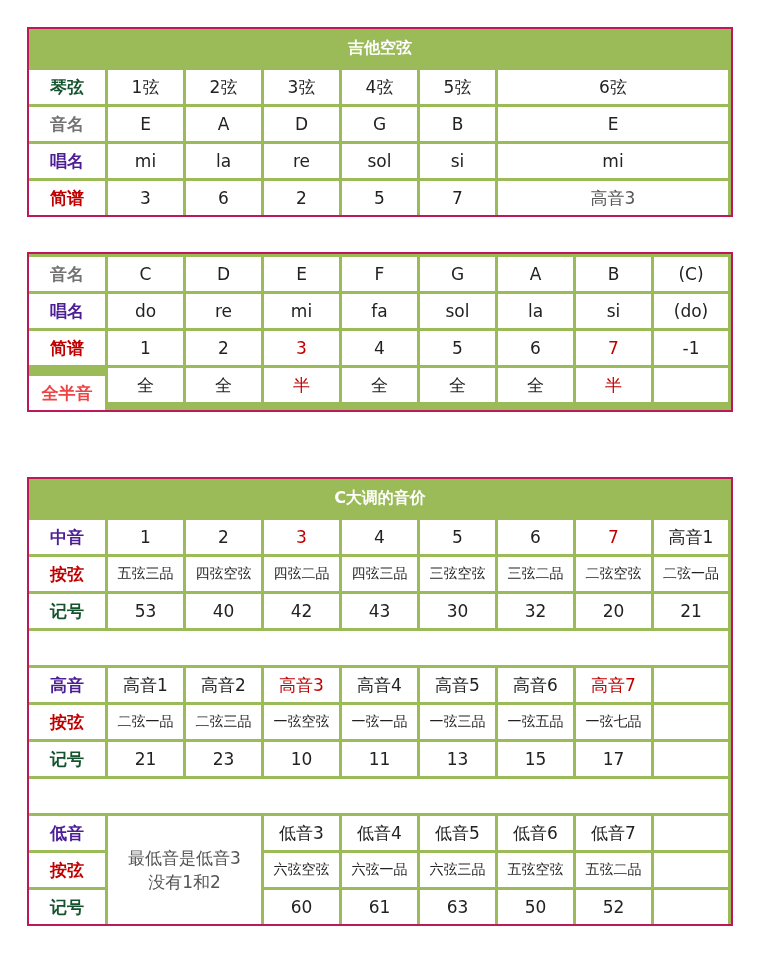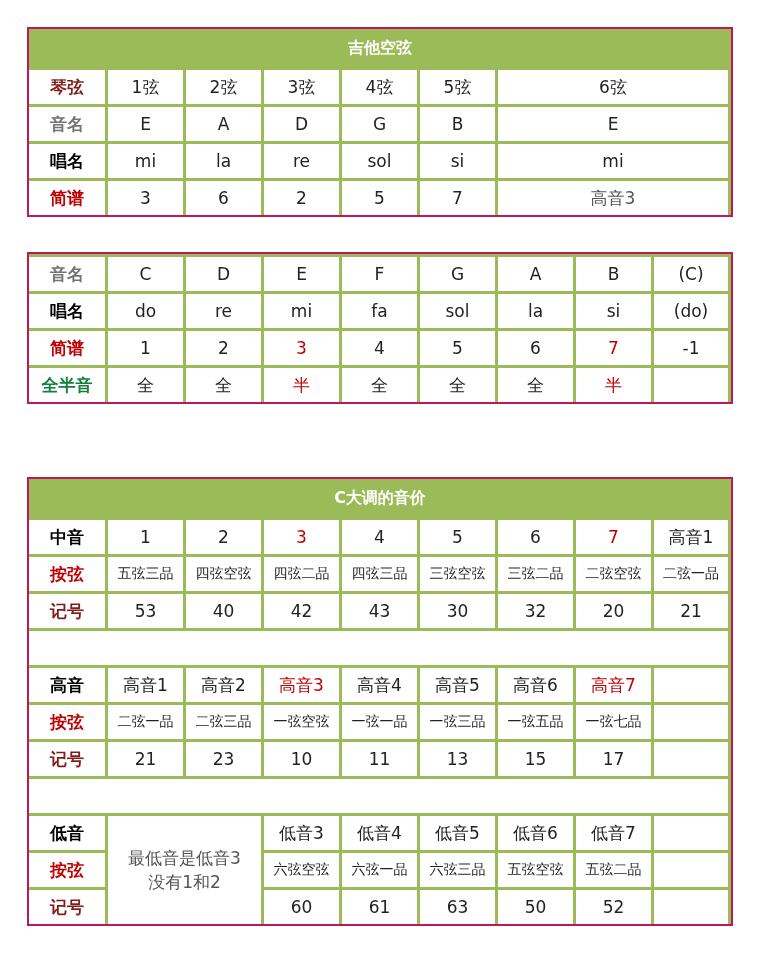--- a/index.html
+++ b/index.html
@@ -16,25 +16,25 @@
   .grid {
     display:grid; gap:3px; background:#9bbb59;
     padding-top:3px;
   }
   .cell {
     background:#ffffff; display:flex; align-items:center; justify-content:center;
     text-align:center; color:#222222; font-size:17px; height:34px;
   }
   .cell.small { font-size:14px; }
   .lbl { font-weight:bold; font-size:17px; }
-  .c-black { color:#7f1d1d; }
+  .c-black { color:#14532d; }
   .c-orange { color:#737373; }
-  .c-blue { color:#000000; }
+  .c-blue { color:#4c1d95; }
   .c-red { color:#c00000; }
-  .c-purple { color:#15803d; }
+  .c-purple { color:#ef4444;margin-top:8px; }
   .c-gray { color:#555555; }
   .red-val { color:#c00000; }
   .spacer { background:#ffffff; height:34px; }
 </style>
 </head>
 <body>
 
 <div class="tbl" style="top:27px;">
   <div class="title">吉他空弦</div>
   <div class="grid" style="grid-template-columns:76px 75px 75px 75px 75px 75px 230px;">

